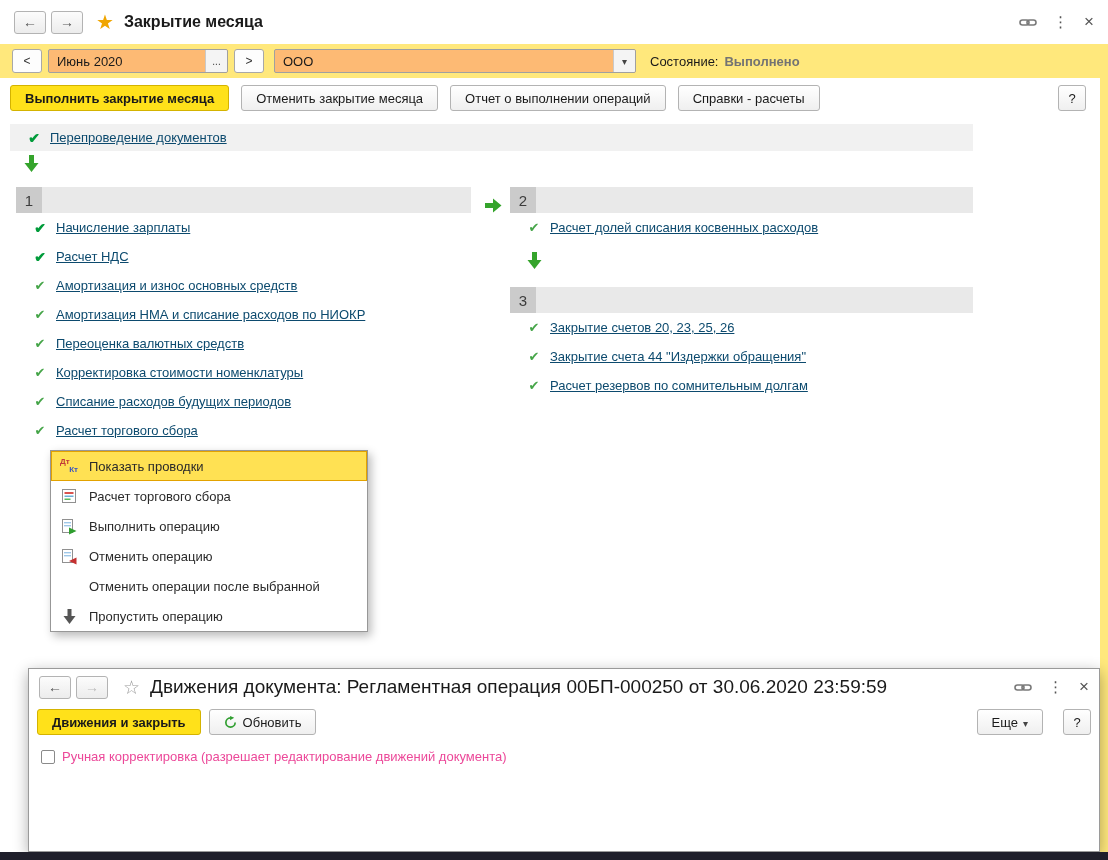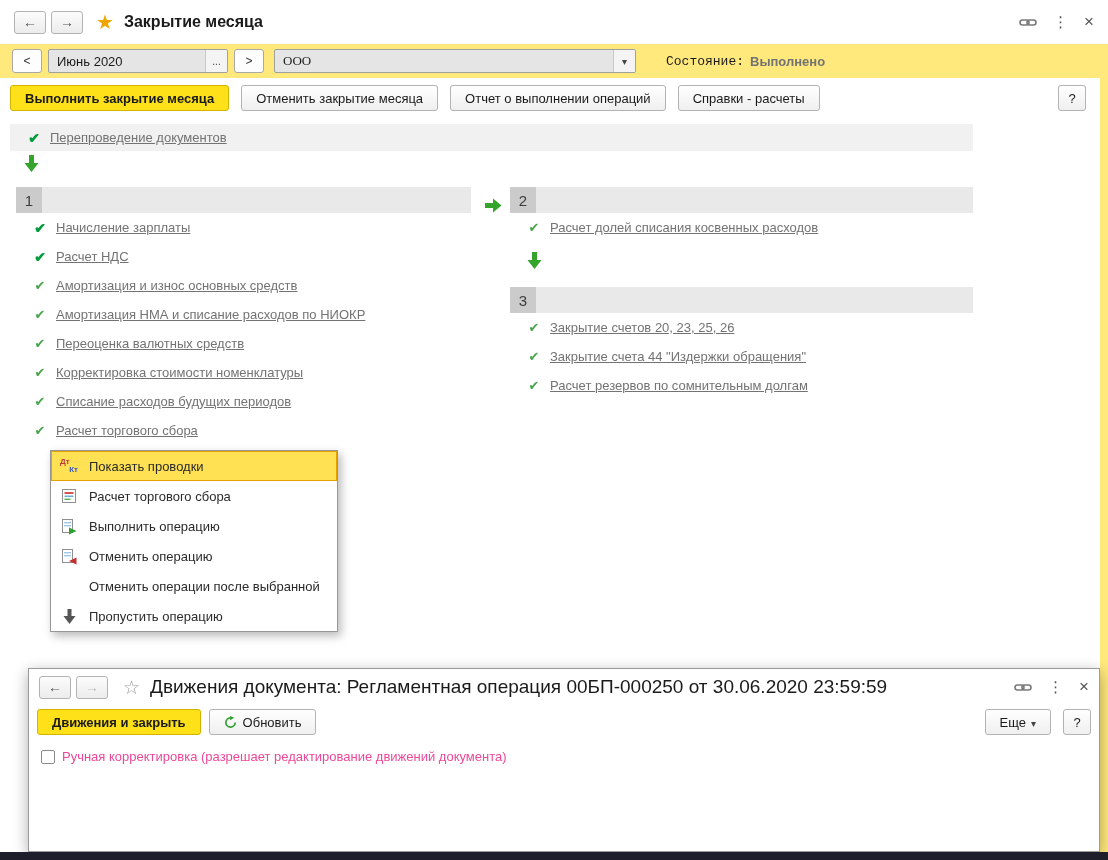--- a/index.html
+++ b/index.html
@@ -14,66 +14,66 @@
   .star-outline { color:#9a9a9a; font-size:19px; margin:0 10px; cursor:pointer; }
   .title { font-size:16px; font-weight:bold; white-space:nowrap; }
   .tb-right { margin-left:auto; display:flex; align-items:center; gap:16px; color:#555; }
   .kebab { font-size:15px; cursor:pointer; color:#555; }
   .closex { font-size:17px; cursor:pointer; color:#555; }
   .chain { display:inline-flex; cursor:pointer; }
 
   
   .period-bar { position:absolute; top:44px; left:0; right:0; height:34px; background:#ffe87c; display:flex; align-items:center; padding:0 12px; }
   .sqbtn { width:30px; height:24px; border:1px solid #a8a8a8; border-radius:3px; background:#fdfdfd; font-size:12px; color:#333; cursor:pointer; font-family:inherit; }
-  .field { height:24px; background:#e5e5e5; border:1px solid #a0a0a0; border-radius:2px; display:flex; align-items:center; overflow:hidden; }
+  .field { height:24px; background:#fdba74; border:1px solid #a0a0a0; border-radius:2px; display:flex; align-items:center; overflow:hidden; }
   .date-field { width:180px; margin:0 6px; }
-  .org-field { width:362px; margin-left:10px;font-family:Liberation Serif, serif; }
+  .org-field { width:362px; margin-left:10px; }
   .field-text { flex:1; padding:0 8px; white-space:nowrap; overflow:hidden; }
   .field-btn { width:22px; height:100%; border:none; border-left:1px solid #c9c9c9; background:#f4f4f4; font-size:10px; color:#444; cursor:pointer; padding:0; font-family:inherit; }
-  .status-label { margin-left:30px;font-family:Liberation Mono, monospace; }
+  .status-label { margin-left:14px; }
   .status-value { margin-left:6px; font-weight:bold; color:#737373; }
 
   
   .actions-row { position:absolute; top:78px; left:0; right:12px; height:40px; background:#fff; display:flex; align-items:center; padding:4px 10px; gap:12px; }
   .btn { height:26px; padding:0 14px; background:linear-gradient(#ffffff,#efefef); border:1px solid #b3b3b3; border-radius:3px; font-size:13px; color:#1a1a1a; cursor:pointer; font-family:inherit; white-space:nowrap; }
   .btn-primary { background:#ffe11a; border:1px solid #d4b300; font-weight:bold; }
   .help-btn { margin-left:auto; width:28px; padding:0; }
 
   
   .reposting { position:absolute; left:10px; top:124px; width:963px; height:27px; background:#f1f1f1; display:flex; align-items:center; gap:9px; padding-left:17px; }
 
   .check { color:#45a548; font-size:13px; width:14px; text-align:center; flex:none; }
   .check.strong { color:#009b3a; font-weight:bold; font-size:14px; }
-  .oplink { color:#737373; text-decoration:underline; cursor:pointer; white-space:nowrap; }
+  .oplink { color:#0c4a6e; text-decoration:underline; cursor:pointer; white-space:nowrap; }
 
   .flow-arrow { position:absolute; }
 
   
   .group { position:absolute; background:#fff; }
   .group-header { height:26px; background:#e9e9e9; display:flex; align-items:center; }
   .group-num { width:26px; height:26px; background:#cbcbcb; color:#3c3c3c; font-size:15px; display:flex; align-items:center; justify-content:center; }
   .op-row { height:29px; display:flex; align-items:center; gap:9px; padding-left:17px; }
 
   
-  .ctx-menu { position:absolute; left:50px; top:450px; width:288px; background:#fff; border:1px solid #979797; box-shadow:3px 4px 9px rgba(0,0,0,.28); z-index:5; }
+  .ctx-menu { position:absolute; left:50px; top:450px; width:318px; background:#fff; border:1px solid #979797; box-shadow:3px 4px 9px rgba(0,0,0,.28); z-index:5; }
   .ctx-item { height:30px; display:flex; align-items:center; gap:10px; padding:0 10px 0 8px; cursor:pointer; color:#2a2a2a; }
   .ctx-item.selected { background:#ffe153; box-shadow:inset 0 0 0 1px #e3a200; }
   .ctx-icon { width:20px; height:18px; display:flex; align-items:center; justify-content:center; flex:none; }
   .dtkt { position:relative; width:20px; height:18px; display:inline-block; }
   .dtkt i { position:absolute; font-style:normal; font-size:8px; font-weight:bold; line-height:1; }
   .dtkt .dt { left:1px; top:1px; color:#c03a3a; }
   .dtkt .kt { right:1px; bottom:1px; color:#3a55c0; }
 
   
   .movements { position:absolute; left:28px; top:668px; width:1072px; height:184px; background:#fff; border:1px solid #9a9a9a; box-shadow:0 4px 14px rgba(0,0,0,.32); z-index:6; }
   .mv-titlebar { height:36px; display:flex; align-items:center; padding:0 10px; }
   .mv-title { font-size:19px; white-space:nowrap; overflow:hidden; }
   .mv-actions { height:34px; display:flex; align-items:center; gap:8px; padding:0 8px; }
   .icon-in-btn { display:inline-flex; vertical-align:-2px; margin-right:6px; }
-  .mv-right { margin-left:auto; display:flex; gap:12px; align-items:center; }
+  .mv-right { margin-left:auto; display:flex; gap:20px; align-items:center; }
   .dd-arrow { font-size:10px; margin-left:5px; color:#444; }
   .mv-check-row { display:flex; align-items:center; gap:7px; padding:10px 12px; color:#ec4899; }
   .checkbox { width:14px; height:14px; border:1px solid #8a8a8a; background:#fff; border-radius:2px; flex:none; cursor:pointer; }
 
   
   .right-strip { position:absolute; right:0; top:78px; width:8px; height:774px; background:#ffe87c; }
   .bottom-strip { position:absolute; left:0; right:0; bottom:0; height:8px; background:#1f1f2b; z-index:7; }
 </style>
 </head>
 <body>

